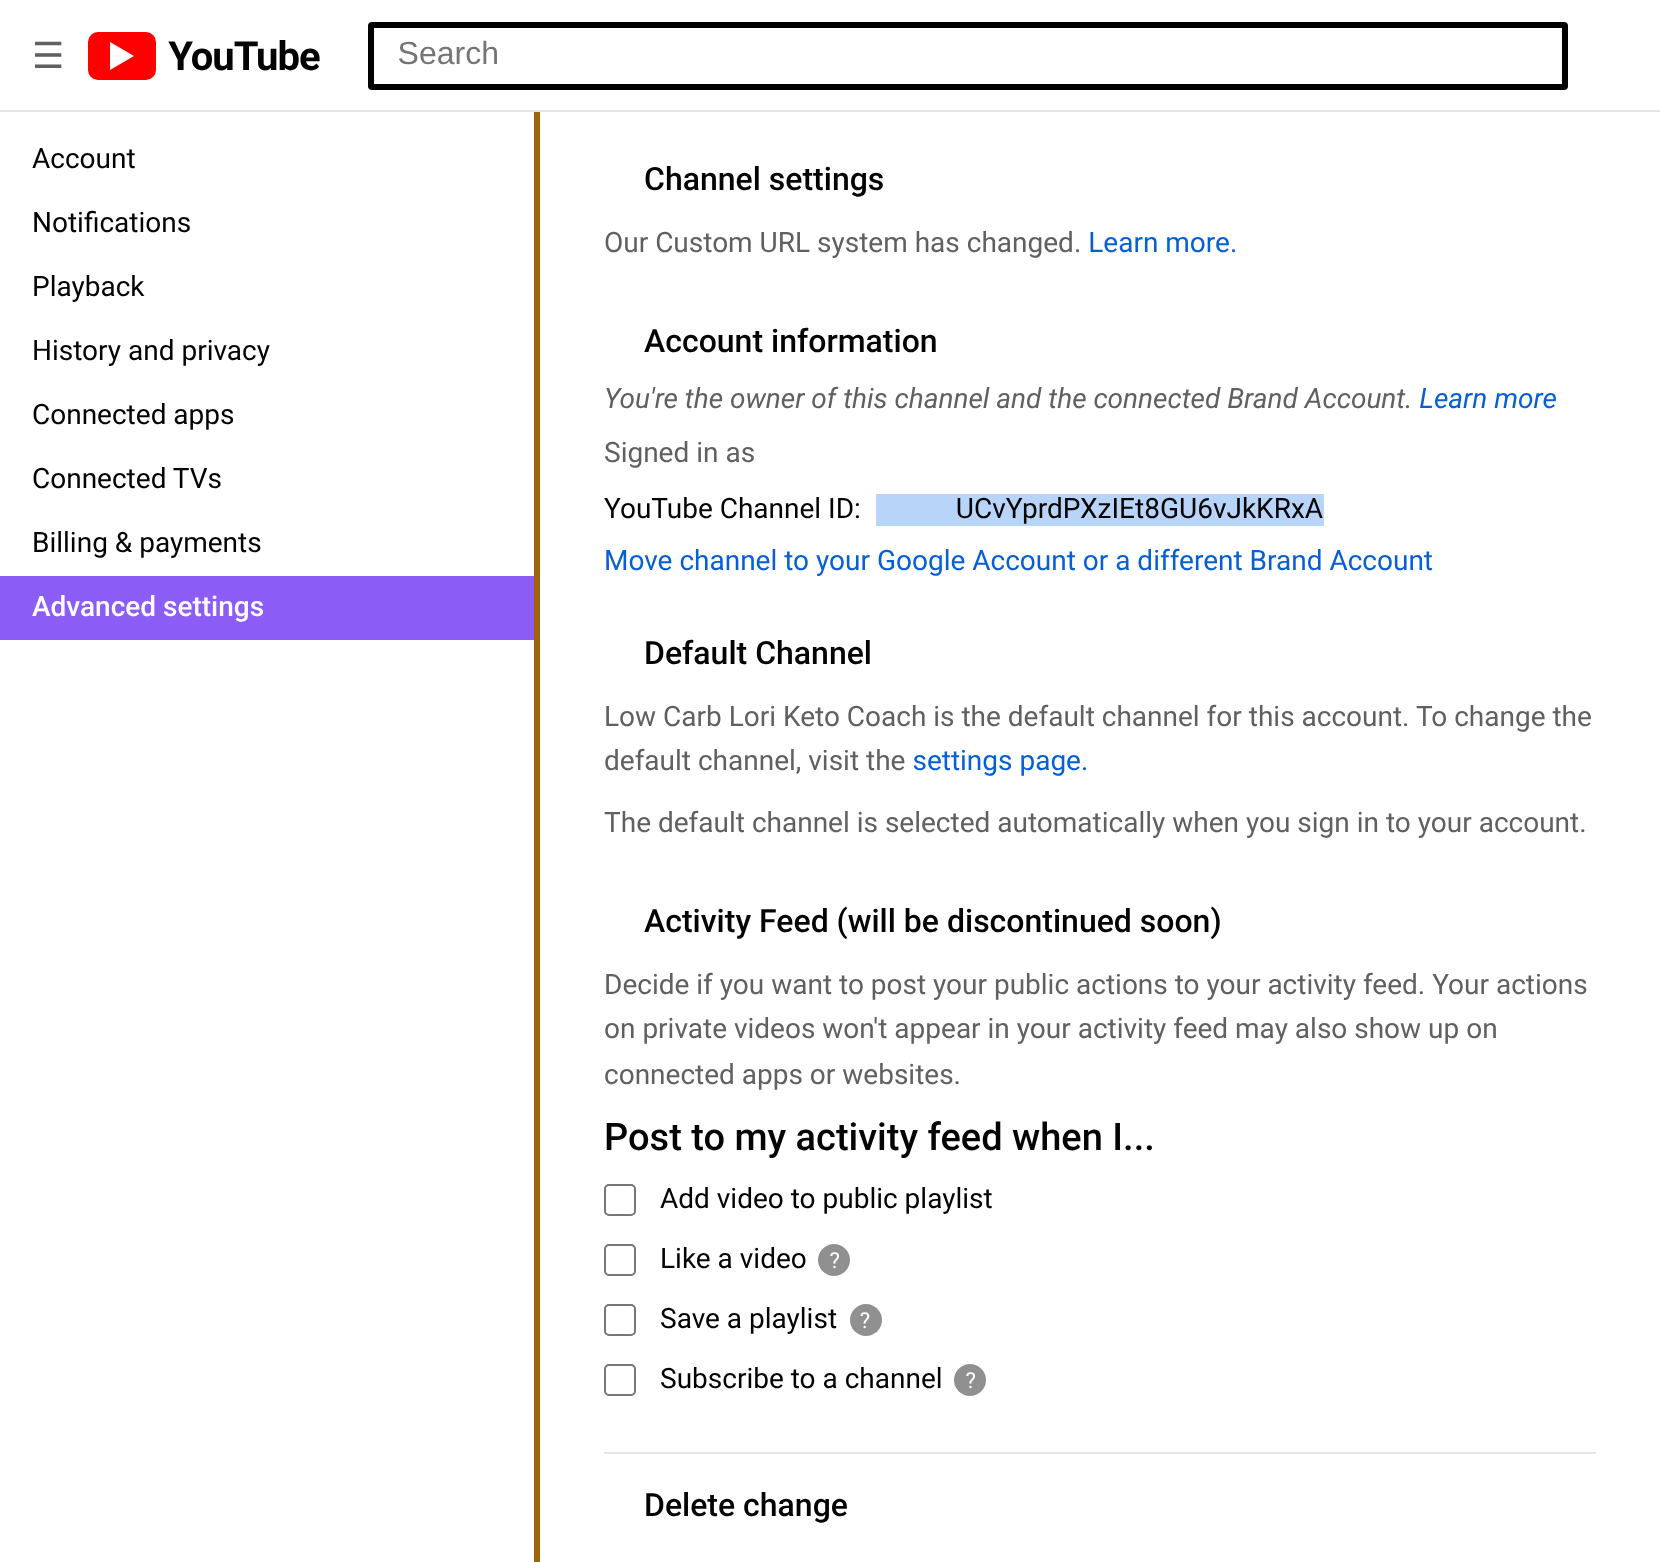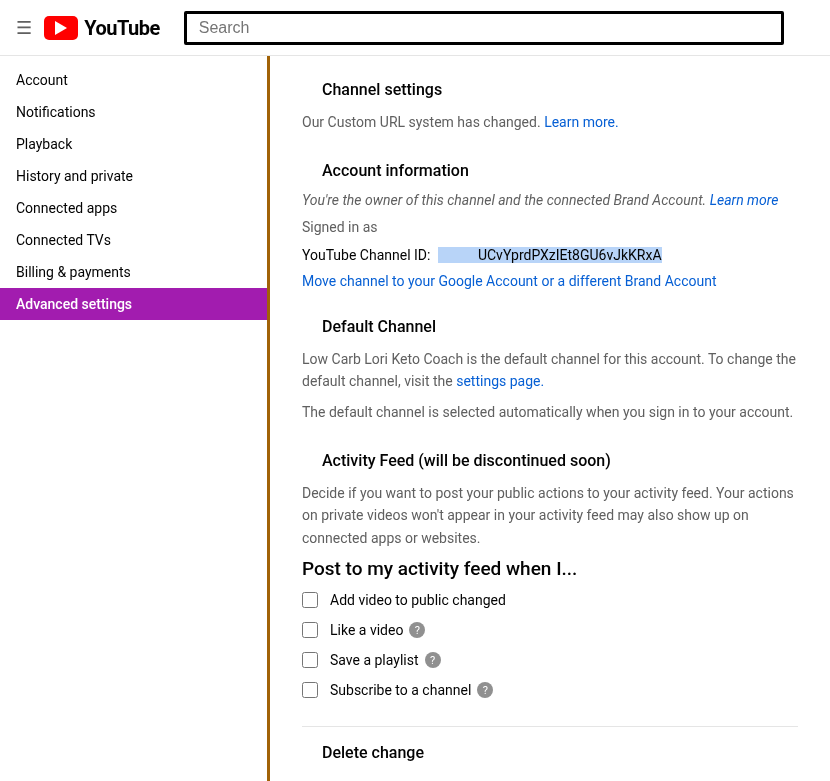--- a/index.html
+++ b/index.html
@@ -82,21 +82,21 @@
     .sidebar-item {
       display: flex;
       align-items: center;
       padding: 8px 16px;
       cursor: pointer;
       font-size: 14px;
       color: #030303;
       text-decoration: none;
     }
     .sidebar-item.active {
-      background: #a21caf;
+      background: #8b5cf6;
       color: #fff;
       font-weight: 500;
     }
 
     
     .main {
       flex: 1;
       padding: 24px 32px;
       overflow-y: auto;
     }
@@ -199,21 +199,21 @@
     <a class="sidebar-item" href="#">
       <span>Account</span>
     </a>
     <a class="sidebar-item" href="#">
       <span>Notifications</span>
     </a>
     <a class="sidebar-item" href="#">
       <span>Playback</span>
     </a>
     <a class="sidebar-item" href="#">
-      <span>History and private</span>
+      <span>History and privacy</span>
     </a>
     <a class="sidebar-item" href="#">
       <span>Connected apps</span>
     </a>
     <a class="sidebar-item" href="#">
       <span>Connected TVs</span>
     </a>
     <a class="sidebar-item" href="#">
       <span>Billing &amp; payments</span>
     </a>
@@ -257,21 +257,21 @@
       <p class="text-body">The default channel is selected automatically when you sign in to your account.</p>
     </div>
 
     <div class="section">
       <div class="section-title">Activity Feed (will be discontinued soon)</div>
       <p class="text-body">Decide if you want to post your public actions to your activity feed. Your actions on private videos won't appear in your activity feed may also show up on connected apps or websites.</p>
       <p style="font-size:19px;font-weight:500;margin-bottom:10px;">Post to my activity feed when I...</p>
       <div class="checkbox-group">
         <div class="checkbox-item">
           <input type="checkbox" id="cb-playlist" style="">
-          <label for="cb-playlist">Add video to public changed</label>
+          <label for="cb-playlist">Add video to public playlist</label>
         </div>
         <div class="checkbox-item">
           <input type="checkbox" id="cb-like" style="">
           <label for="cb-like">Like a video</label>
           <span class="help-icon">?</span>
         </div>
         <div class="checkbox-item">
           <input type="checkbox" id="cb-save" style="">
           <label for="cb-save">Save a playlist</label>
           <span class="help-icon">?</span>

